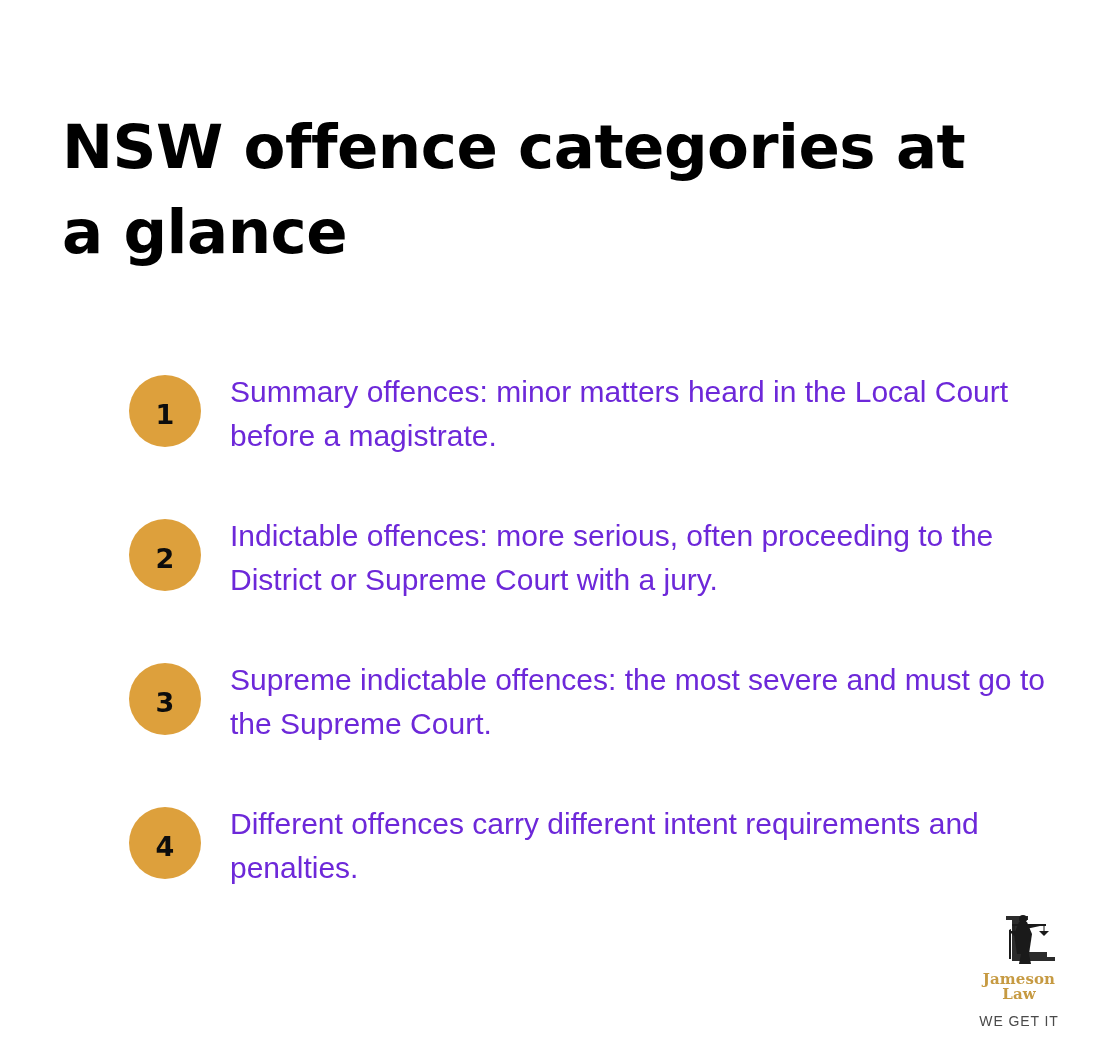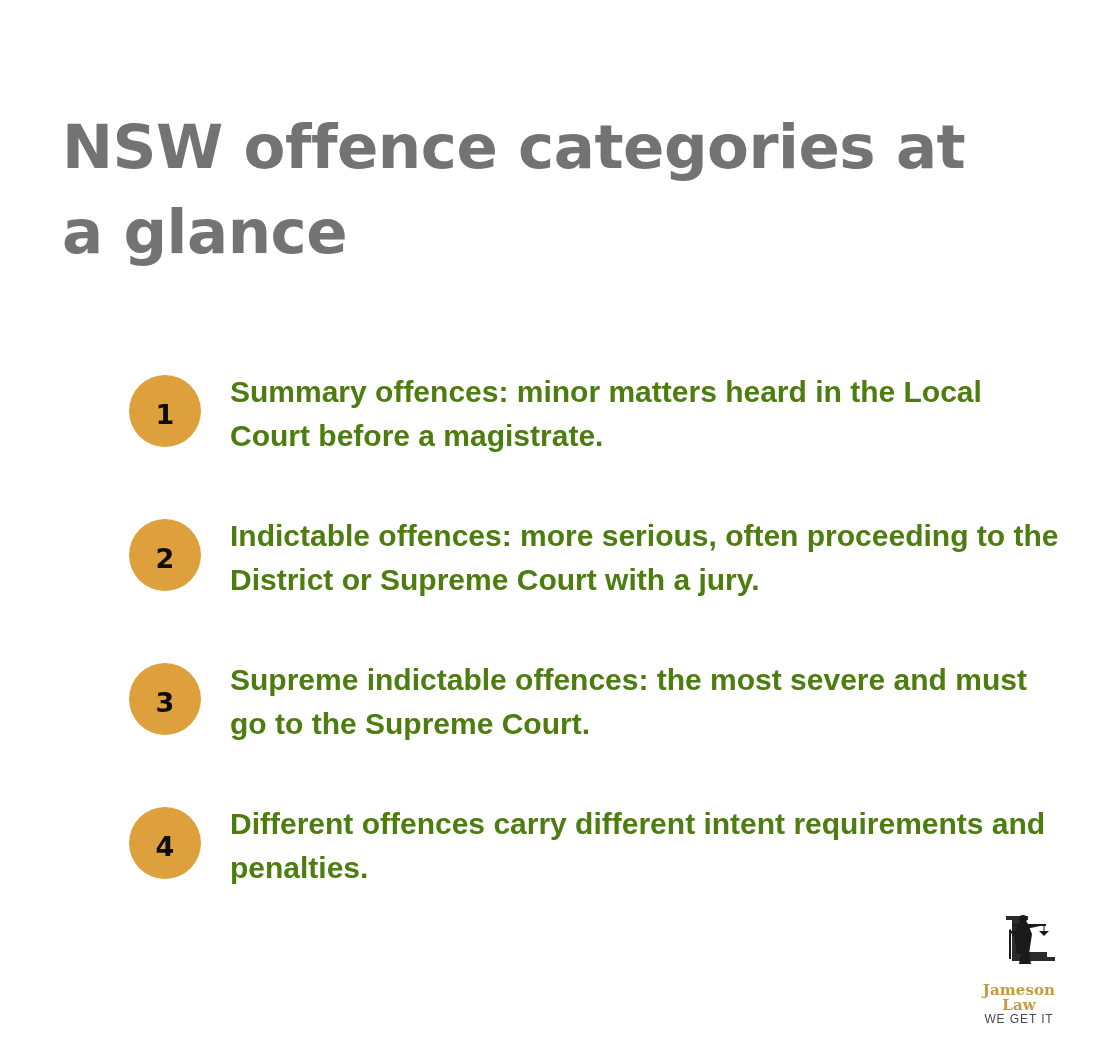--- a/index.html
+++ b/index.html
@@ -26,21 +26,21 @@
   .title {
     position: absolute;
     left: 62px;
     top: 104px;
     width: 920px;
     font-family: "DejaVu Sans", "Liberation Sans", sans-serif;
     font-size: 61px;
     font-weight: 800;
     line-height: 85px;
     letter-spacing: -0.5px;
-    color: #737373;
+    color: #000000;
     margin: 0;
   }
 
   
   .list {
     position: absolute;
     left: 129px;
     top: 370px;
     width: 940px;
     list-style: none;
@@ -78,23 +78,23 @@
     line-height: 1;
     position: relative;
     top: 3px;
   }
 
   .item-text {
     flex: 1 1 auto;
     padding-left: 29px;
     font-family: "Liberation Sans", sans-serif;
     font-size: 30px;
-    font-weight: 700;
+    font-weight: 400;
     line-height: 44px;
-    color: #4d7c0f;
+    color: #6d28d9;
     padding-top: 0px;
   }
 
   
   .logo {
     position: absolute;
     left: 965px;
     top: 912px;
     width: 108px;
     height: 84px;
@@ -107,32 +107,32 @@
     display: block;
   }
 
   .logo-wordmark {
     display: block;
     font-family: "DejaVu Serif", "Liberation Serif", serif;
     font-size: 15px;
     font-weight: 700;
     color: #c69a42;
     line-height: 1;
-    margin-top: 17px;
+    margin-top: 6px;
     letter-spacing: 0.1px;
   }
 
   .logo-tagline {
     display: block;
     font-family: "Liberation Sans", sans-serif;
-    font-size: 12px;
+    font-size: 14px;
     font-weight: 400;
     color: #4a4a4a;
     line-height: 1;
-    margin-top: 0;
+    margin-top: 12px;
     letter-spacing: 0.9px;
   }
 </style>
 </head>
 <body>
 
 <div class="slide">
 
   <h1 class="title">NSW offence categories at a glance</h1>
 

